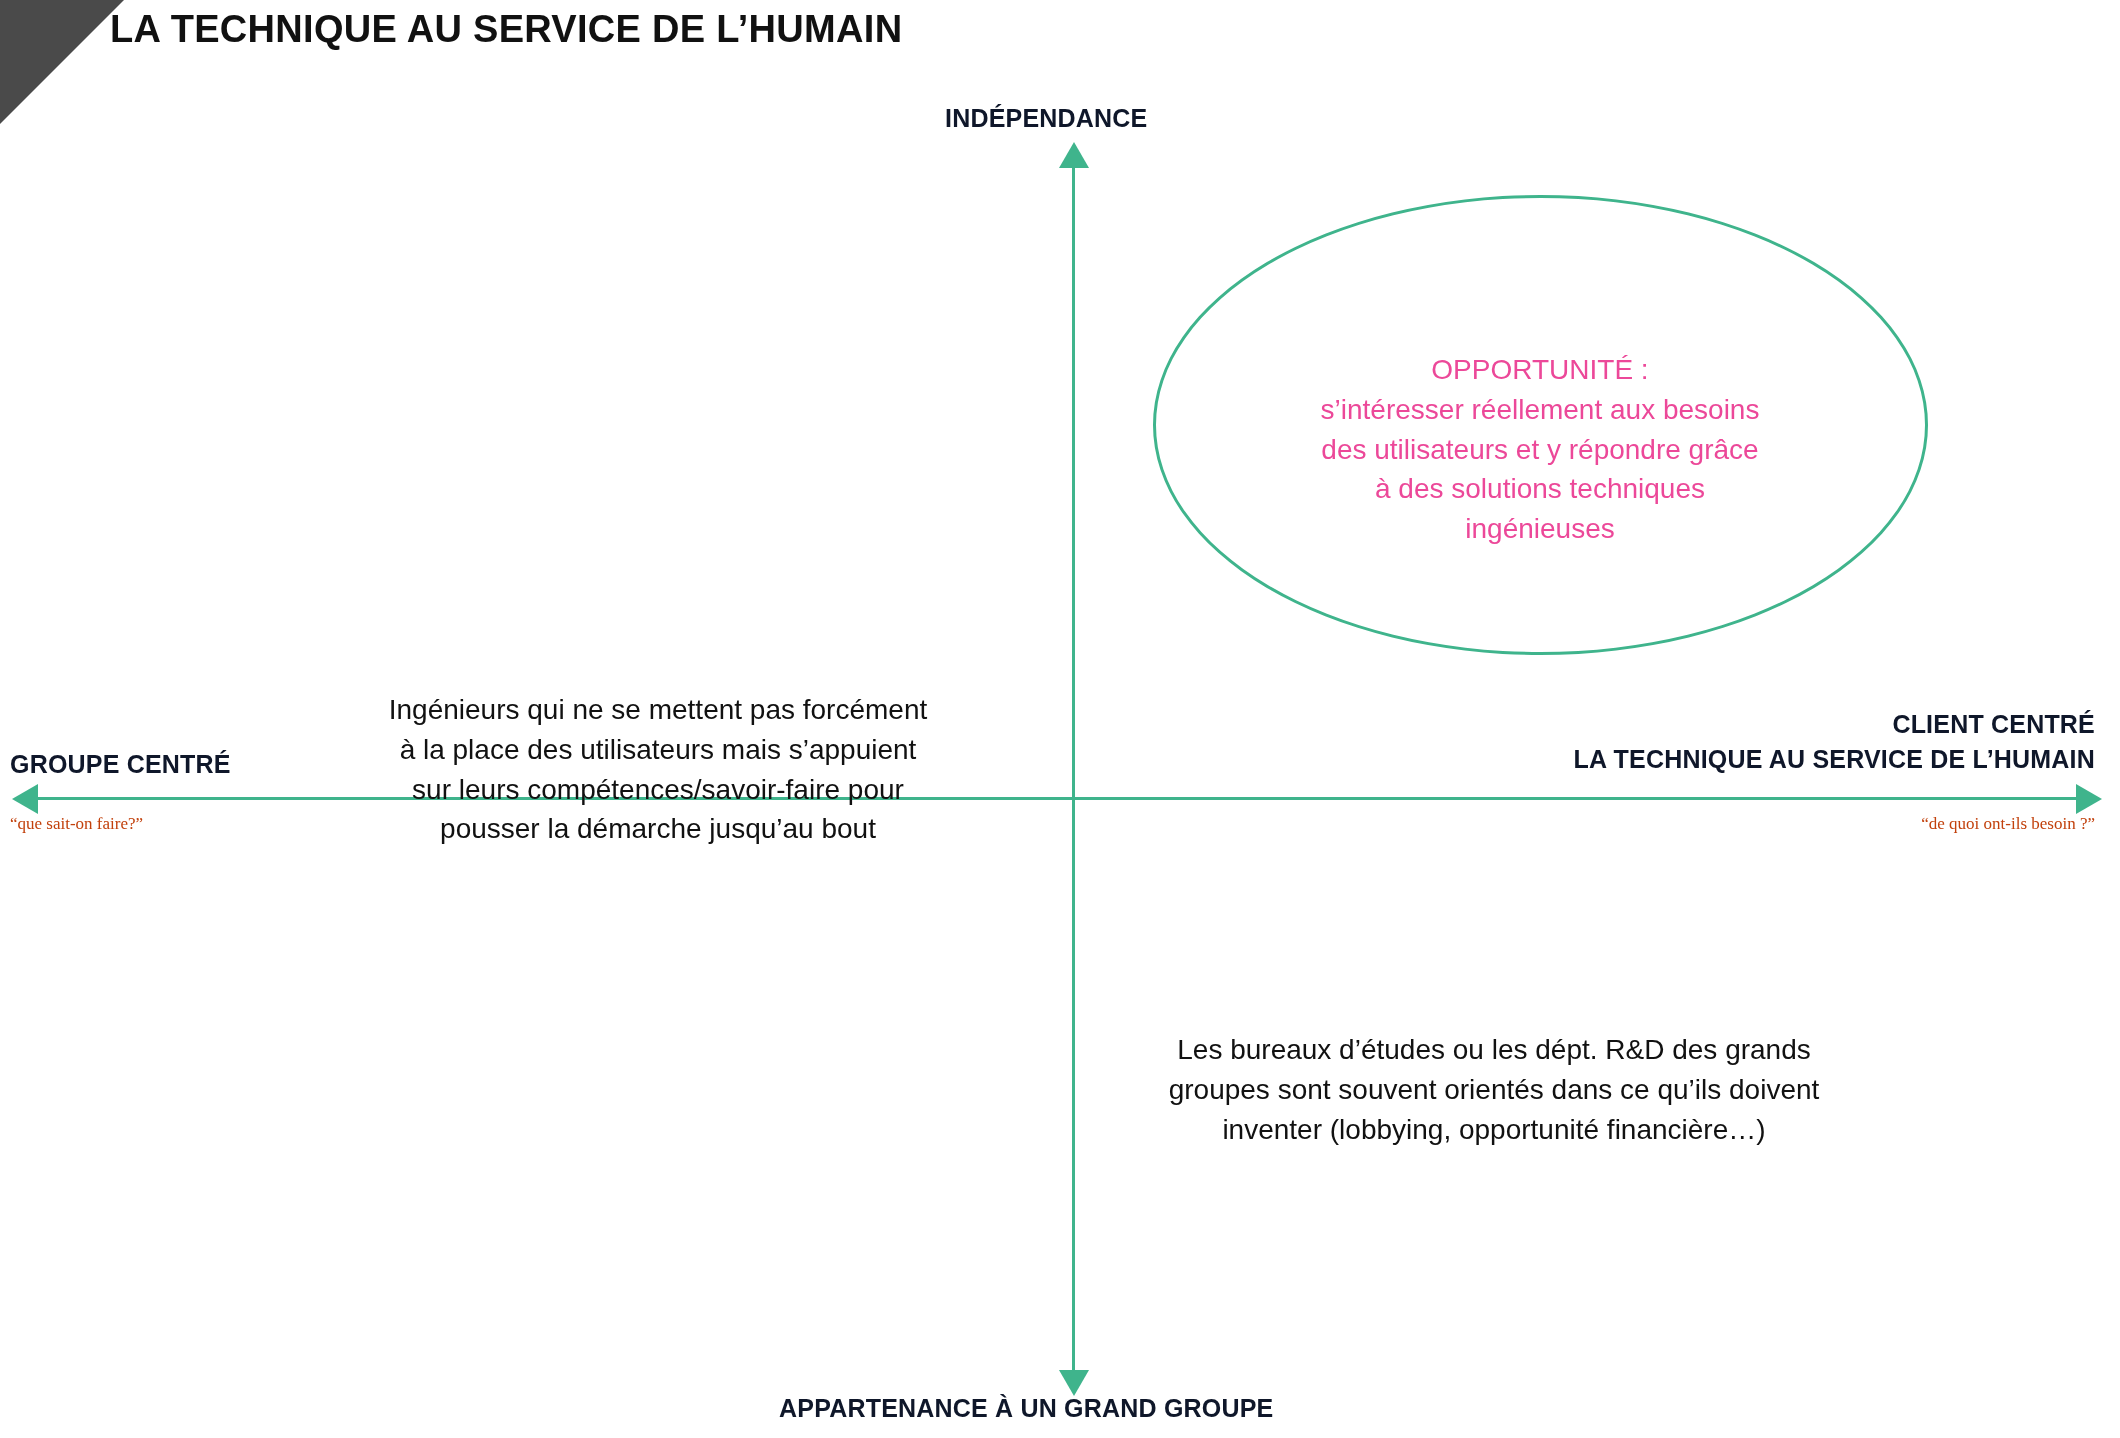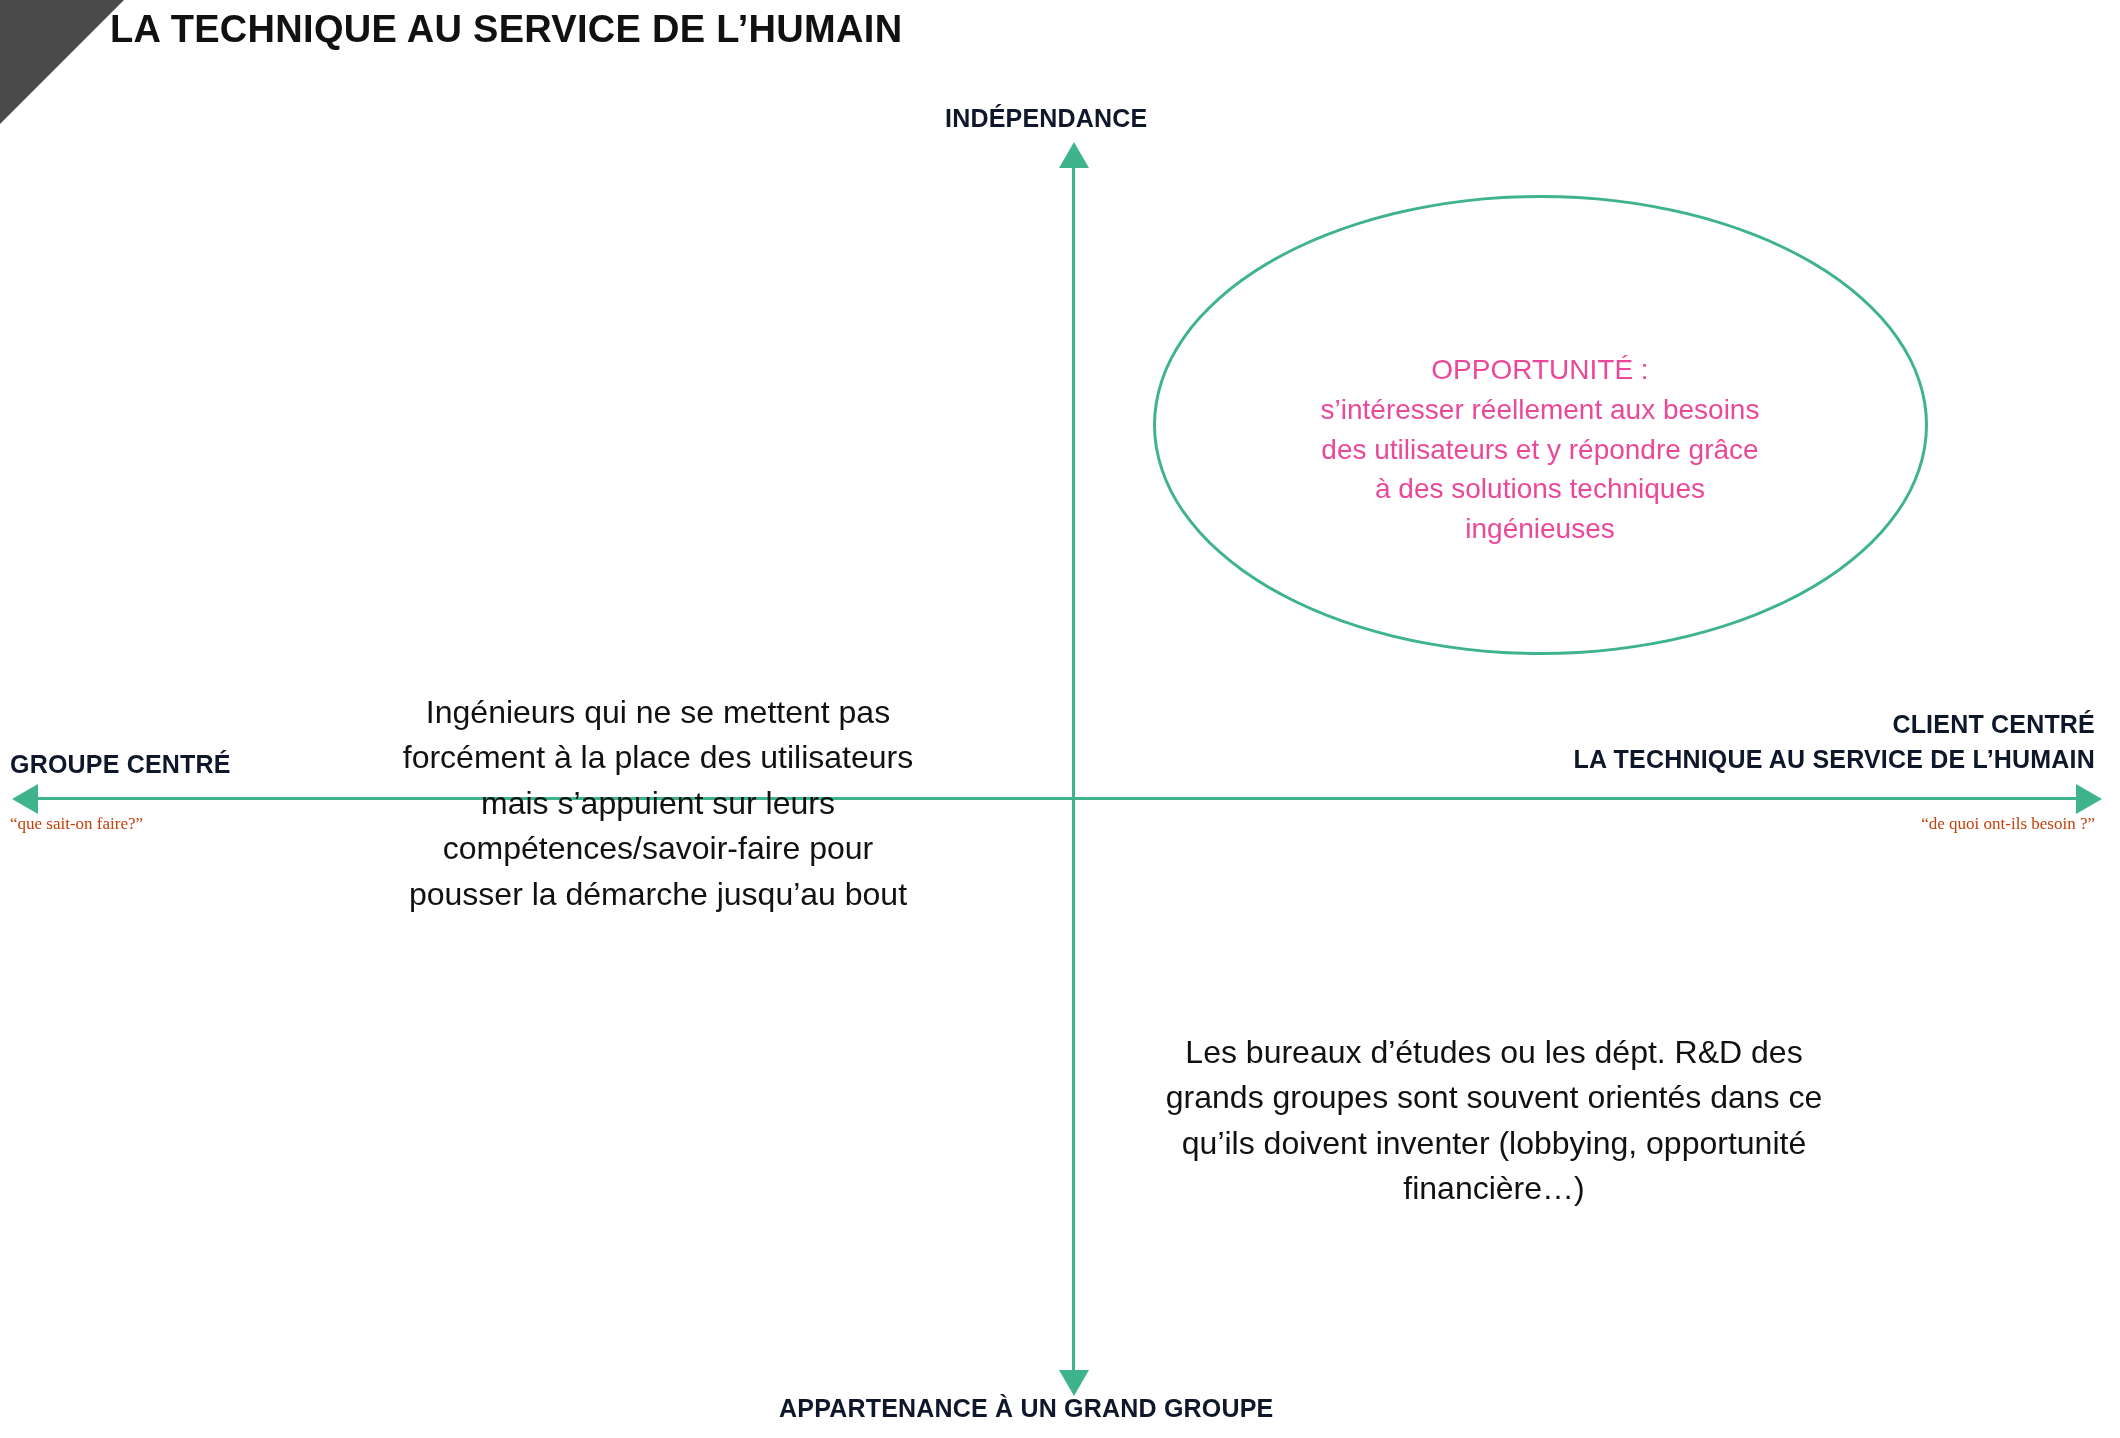--- a/index.html
+++ b/index.html
@@ -152,21 +152,21 @@
     width: 670px;
     text-align: center;
     font-size: 28px;
     line-height: 1.42;
     color: #ec4899;
   }
 
   
   .annotation {
     position: absolute;
-    font-size: 32px;
+    font-size: 28px;
     line-height: 1.42;
     color: #111111;
     text-align: center;
   }
   #annotation-left {
     left: 388px;
     top: 690px;
     width: 540px;
   }
   #annotation-bottom {

